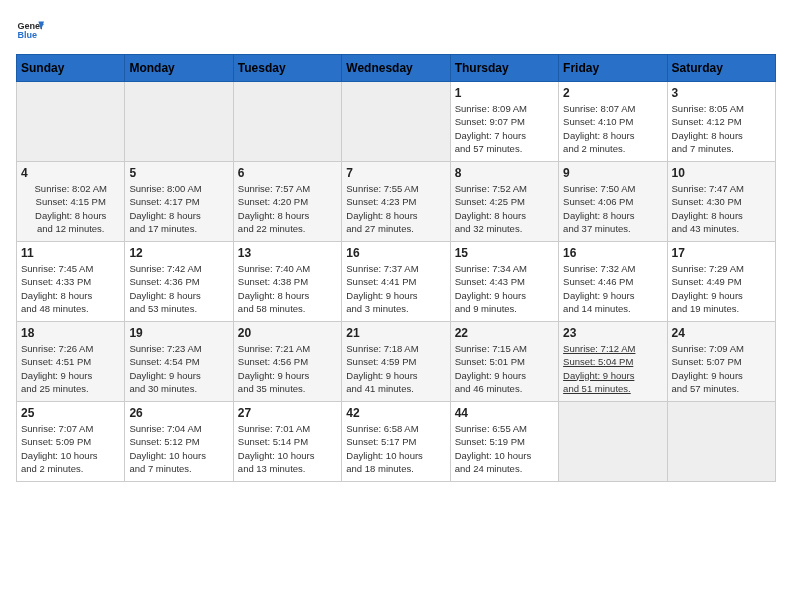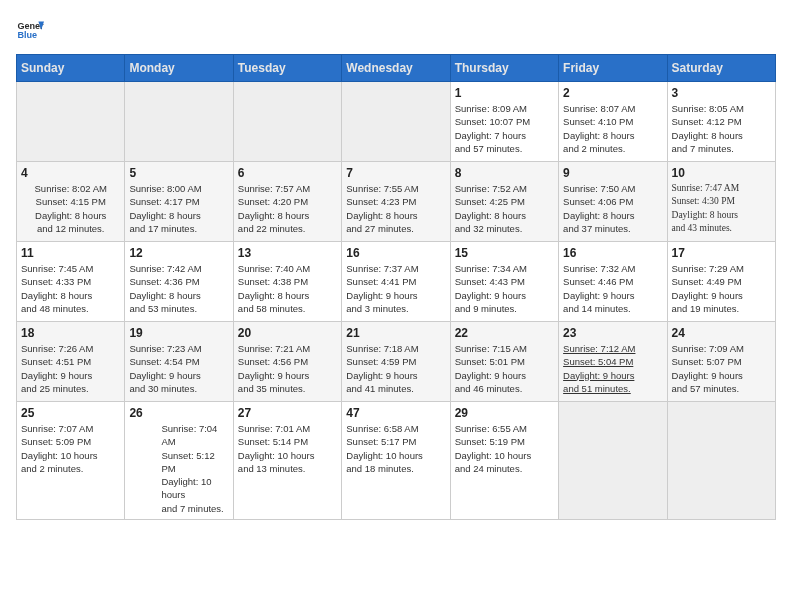--- a/index.html
+++ b/index.html
@@ -37,21 +37,21 @@
       font-size: 16px;
       color: #2a2a2a;
     }
     table {
       width: 100%;
       border-collapse: collapse;
       font-size: 11px;
     }
     thead tr th {
       background-color: #2970c8;
-      color: #e5e5e5;
+      color: #000000;
       padding: 6px 4px;
       text-align: left;
       font-size: 12px;
       border: 1px solid #1a5baa;
     }
     tbody tr td {
       border: 1px solid #ccc;
       vertical-align: top;
       padding: 4px;
       height: 80px;
@@ -111,21 +111,21 @@
   </thead>
   <tbody id="calendar-body">
   <tr>
         <td class="empty-cell"></td>
         <td class="empty-cell"></td>
         <td class="empty-cell"></td>
         <td class="empty-cell"></td>
         <td>
           <div class="day-num">1</div>
           <div class="day-info" style="white-space: pre-line;">Sunrise: 8:09 AM
-Sunset: 10:07 PM
+Sunset: 9:07 PM
 Daylight: 7 hours
 and 57 minutes.</div>
         </td>
         <td>
           <div class="day-num">2</div>
           <div class="day-info" style="white-space: pre-line;">Sunrise: 8:07 AM
 Sunset: 4:10 PM
 Daylight: 8 hours
 and 2 minutes.</div>
         </td>
@@ -175,21 +175,21 @@
         </td>
         <td>
           <div class="day-num">9</div>
           <div class="day-info" style="white-space: pre-line;">Sunrise: 7:50 AM
 Sunset: 4:06 PM
 Daylight: 8 hours
 and 37 minutes.</div>
         </td>
         <td>
           <div class="day-num">10</div>
-          <div class="day-info" style="white-space: pre-line; font-family: Liberation Serif, serif;">Sunrise: 7:47 AM
+          <div class="day-info" style="white-space: pre-line;">Sunrise: 7:47 AM
 Sunset: 4:30 PM
 Daylight: 8 hours
 and 43 minutes.</div>
         </td>
       </tr>
       <tr>
         <td>
           <div class="day-num">11</div>
           <div class="day-info" style="white-space: pre-line;">Sunrise: 7:45 AM
 Sunset: 4:33 PM
@@ -293,41 +293,41 @@
       <tr>
         <td>
           <div class="day-num">25</div>
           <div class="day-info" style="white-space: pre-line;">Sunrise: 7:07 AM
 Sunset: 5:09 PM
 Daylight: 10 hours
 and 2 minutes.</div>
         </td>
         <td>
           <div class="day-num">26</div>
-          <div class="day-info" style="white-space: pre-line; margin-left: 32px;">Sunrise: 7:04 AM
+          <div class="day-info" style="white-space: pre-line;">Sunrise: 7:04 AM
 Sunset: 5:12 PM
 Daylight: 10 hours
 and 7 minutes.</div>
         </td>
         <td>
           <div class="day-num">27</div>
           <div class="day-info" style="white-space: pre-line;">Sunrise: 7:01 AM
 Sunset: 5:14 PM
 Daylight: 10 hours
 and 13 minutes.</div>
         </td>
         <td>
-          <div class="day-num">47</div>
+          <div class="day-num">42</div>
           <div class="day-info" style="white-space: pre-line;">Sunrise: 6:58 AM
 Sunset: 5:17 PM
 Daylight: 10 hours
 and 18 minutes.</div>
         </td>
         <td>
-          <div class="day-num">29</div>
+          <div class="day-num">44</div>
           <div class="day-info" style="white-space: pre-line;">Sunrise: 6:55 AM
 Sunset: 5:19 PM
 Daylight: 10 hours
 and 24 minutes.</div>
         </td>
         <td class="empty-cell"></td>
         <td class="empty-cell"></td>
       </tr>
     </tbody>
 </table>

